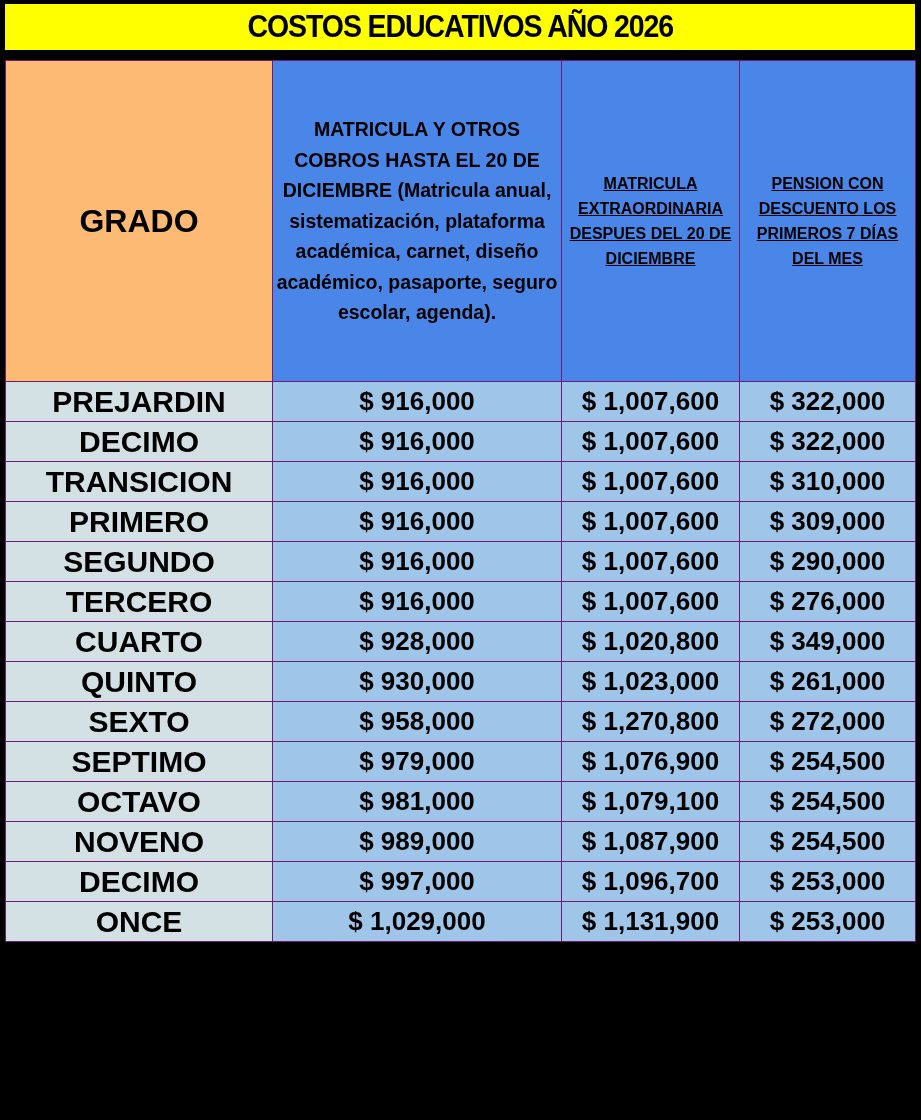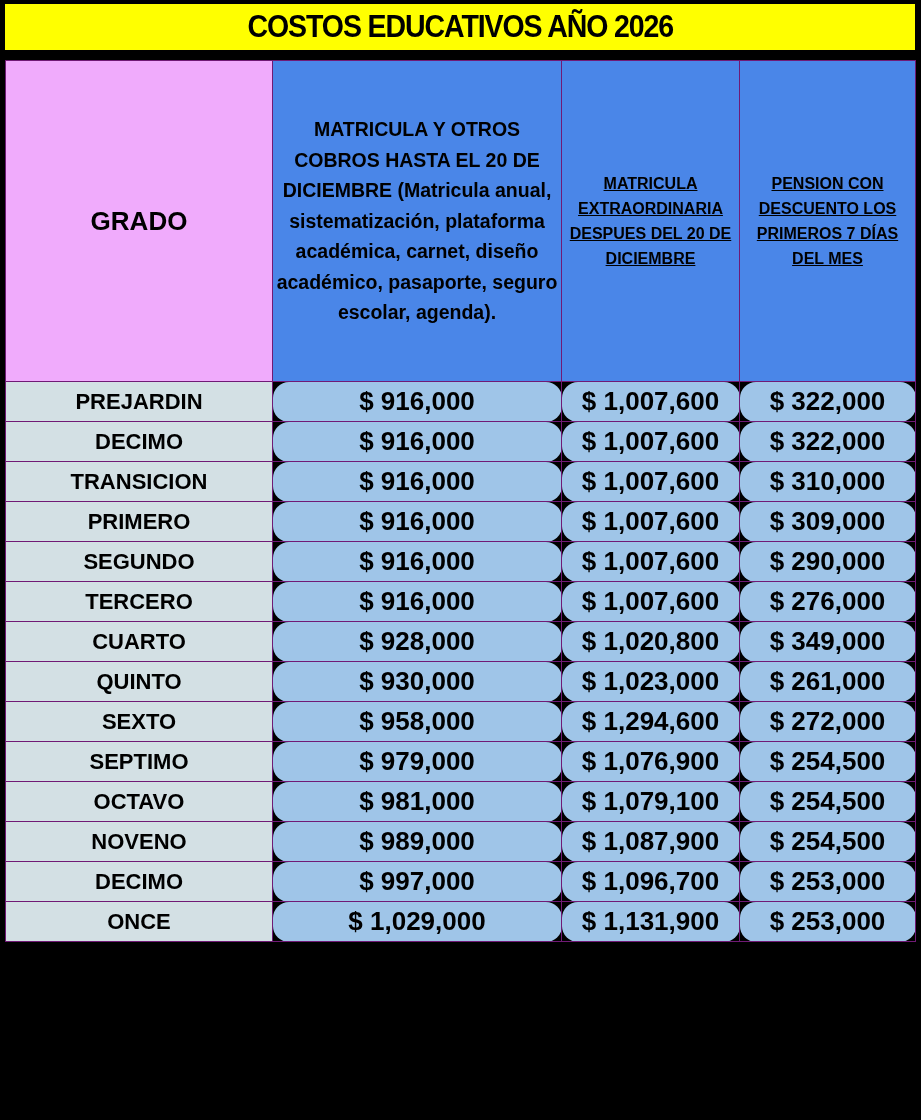--- a/index.html
+++ b/index.html
@@ -24,27 +24,27 @@
     }
     table.costs col.c0 { width: 267px; }
     table.costs col.c1 { width: 289px; }
     table.costs col.c2 { width: 178px; }
     table.costs col.c3 { width: 176px; }
     table.costs th, table.costs td {
       border: 1px solid #701a75; padding: 0; text-align: center; color: #000;
       font-weight: bold;
     }
     table.costs thead th { height: 320px; vertical-align: middle; }
-    th.grade-head { background: #f0abfc; font-size: 26px; }
+    th.grade-head { background: #fdba74; font-size: 32px; }
     th.blue-head { background: #4a86e8; color: #ffffff; }
     th.h1 { font-size: 19.5px; line-height: 30.5px; padding: 0 4px; }
     th.h2, th.h3 { font-size: 16px; line-height: 25px; padding: 0 2px; text-decoration: underline; }
     tbody td { height: 39px; }
-    td.grade { background: #d3e0e4; font-size: 22px; }
-    td.money { background: #9fc5e8; font-size: 26px; white-space: nowrap; border-radius: 16px; }
+    td.grade { background: #d3e0e4; font-size: 30px; }
+    td.money { background: #9fc5e8; font-size: 26px; white-space: nowrap; }
     .below { position: absolute; left: 0; top: 943px; width: 921px; height: 177px; background: #000; }
   </style>
 </head>
 <body>
 
 <div class="title-bar">
   <span>COSTOS EDUCATIVOS AÑO 2026</span>
 </div>
 
 <table class="costs">
@@ -107,21 +107,21 @@
       </tr>
       <tr>
         <td class="grade">QUINTO</td>
         <td class="money">$ 930,000</td>
         <td class="money">$ 1,023,000</td>
         <td class="money">$ 261,000</td>
       </tr>
       <tr>
         <td class="grade">SEXTO</td>
         <td class="money">$ 958,000</td>
-        <td class="money">$ 1,294,600</td>
+        <td class="money">$ 1,270,800</td>
         <td class="money">$ 272,000</td>
       </tr>
       <tr>
         <td class="grade">SEPTIMO</td>
         <td class="money">$ 979,000</td>
         <td class="money">$ 1,076,900</td>
         <td class="money">$ 254,500</td>
       </tr>
       <tr>
         <td class="grade">OCTAVO</td>

